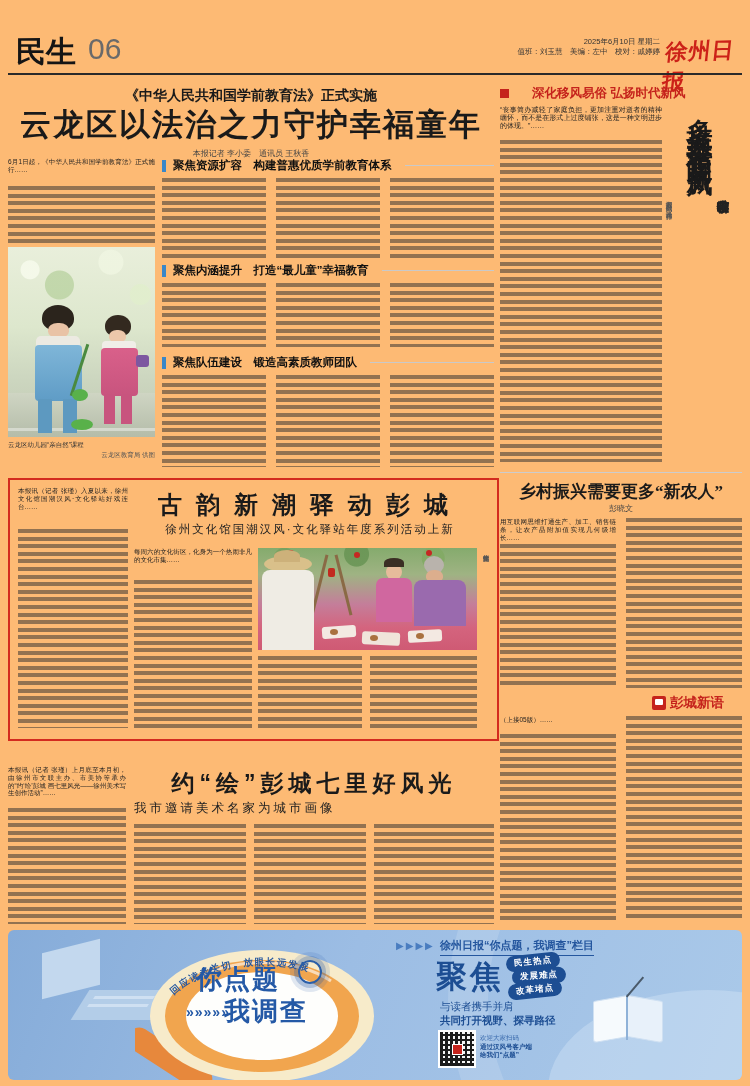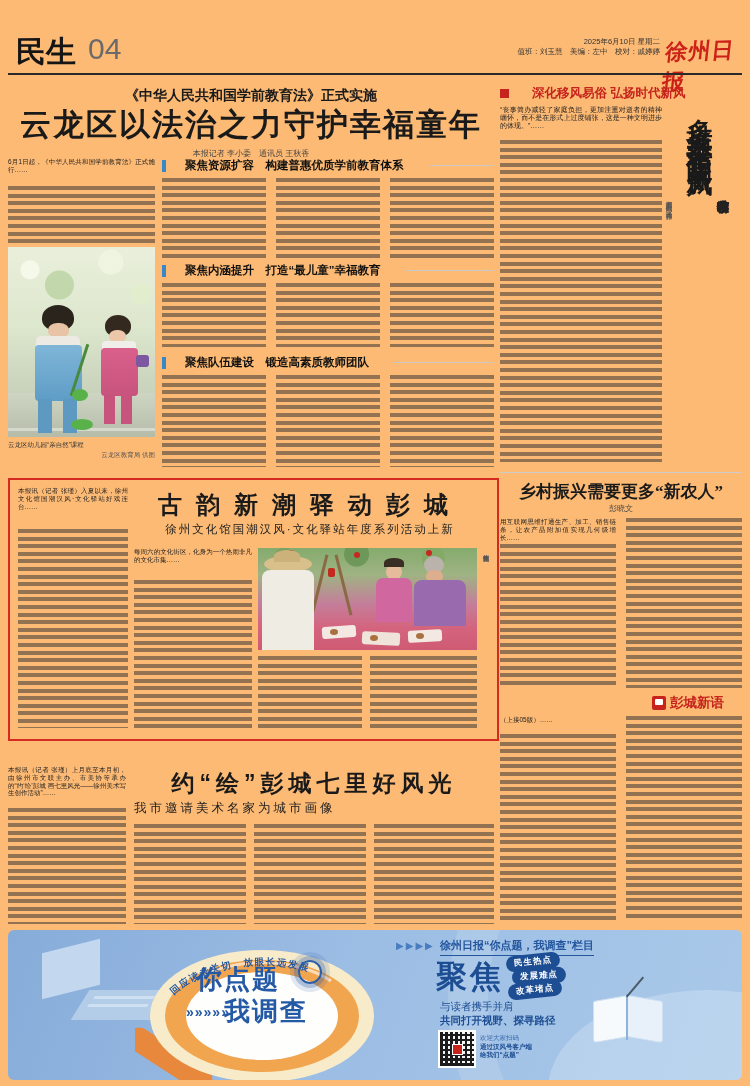--- a/index.html
+++ b/index.html
@@ -3,39 +3,39 @@
 <meta charset="utf-8">
 <style>
   html,body{margin:0;padding:0;background:#ffffff;}
   #canvas{position:relative;width:750px;height:1086px;background:#fdba74;overflow:hidden;
           font-family:"Liberation Sans",sans-serif;color:#1a1a1a;}
   .abs{position:absolute;}
   
   .gk{background-image:repeating-linear-gradient(to bottom,rgba(48,48,48,.52) 0,rgba(48,48,48,.52) 4px,transparent 4px,transparent 7.6px);}
   .tiny{font-size:6.5px;line-height:7.8px;text-align:justify;color:#1f1f1f;overflow:hidden;word-break:break-all;}
   .vert{writing-mode:vertical-rl;}
-  .sechead{display:flex;align-items:center;gap:19px;font-weight:bold;font-size:11.5px;color:#101010;}
+  .sechead{display:flex;align-items:center;gap:7px;font-weight:bold;font-size:11.5px;color:#101010;}
   .bluebar{width:4px;height:12px;background:#3a87c8;flex:0 0 auto;}
   .rule{flex:1;height:1px;background:#c9c9c9;margin-left:6px;}
   .kickred{display:flex;align-items:center;gap:23px;color:#c5231c;font-weight:bold;font-size:12.5px;}
   .sq{width:9px;height:9px;background:#c5231c;flex:0 0 auto;}
   .pill{position:absolute;background:#1d4e93;color:#fff;font-size:8.5px;font-weight:bold;
         padding:2px 8px;border-radius:9px;transform:rotate(-6deg);letter-spacing:1px;}
   .qr{background:repeating-linear-gradient(0deg,#1b1b1b 0 2.5px,transparent 2.5px 5px),
       repeating-linear-gradient(90deg,#1b1b1b 0 2.5px,#f5f5f5 2.5px 5px);border:2px solid #fff;}
   .minimag{width:20px;height:20px;border:2px solid #2b5ea7;border-radius:50%;
            box-shadow:0 0 0 4px rgba(43,94,167,.28),0 0 0 8px rgba(43,94,167,.14);}
 </style>
 </head>
 <body>
 
 <div id="canvas">
 
   <div class="abs" style="left:16px;top:32px;font-size:30px;font-weight:bold;color:#151515;">民生</div>
-  <div class="abs" style="left:88px;top:32px;font-size:30px;color:#6a6a6a;">04</div>
+  <div class="abs" style="left:88px;top:32px;font-size:30px;color:#6a6a6a;">06</div>
   <div class="abs" style="left:470px;top:37px;width:190px;text-align:right;font-size:7.5px;line-height:10px;color:#333;">
     <div>2025年6月10日 星期二</div>
     <div>值班：刘玉慧　美编：左中　校对：戚婷婷</div>
   </div>
   <div class="abs" style="left:664px;top:36px;font-size:22px;font-weight:900;color:#cc2118;transform:skewX(-8deg) rotate(-2deg);font-family:'Liberation Serif',serif;letter-spacing:1px;">徐州日报</div>
   <div class="abs" style="left:8px;top:73px;width:734px;height:2px;background:#2a2a2a;"></div>
 
   <div class="abs" style="left:8px;top:87px;width:486px;text-align:center;font-size:14px;font-weight:bold;">《中华人民共和国学前教育法》正式实施</div>
   <div class="abs" style="left:8px;top:104px;width:486px;text-align:center;font-size:31px;font-weight:900;letter-spacing:2px;">云龙区以法治之力守护幸福童年</div>
   <div class="abs" style="left:8px;top:148px;width:486px;text-align:center;font-size:8px;color:#444;">本报记者 李小委　通讯员 王秋香</div>

